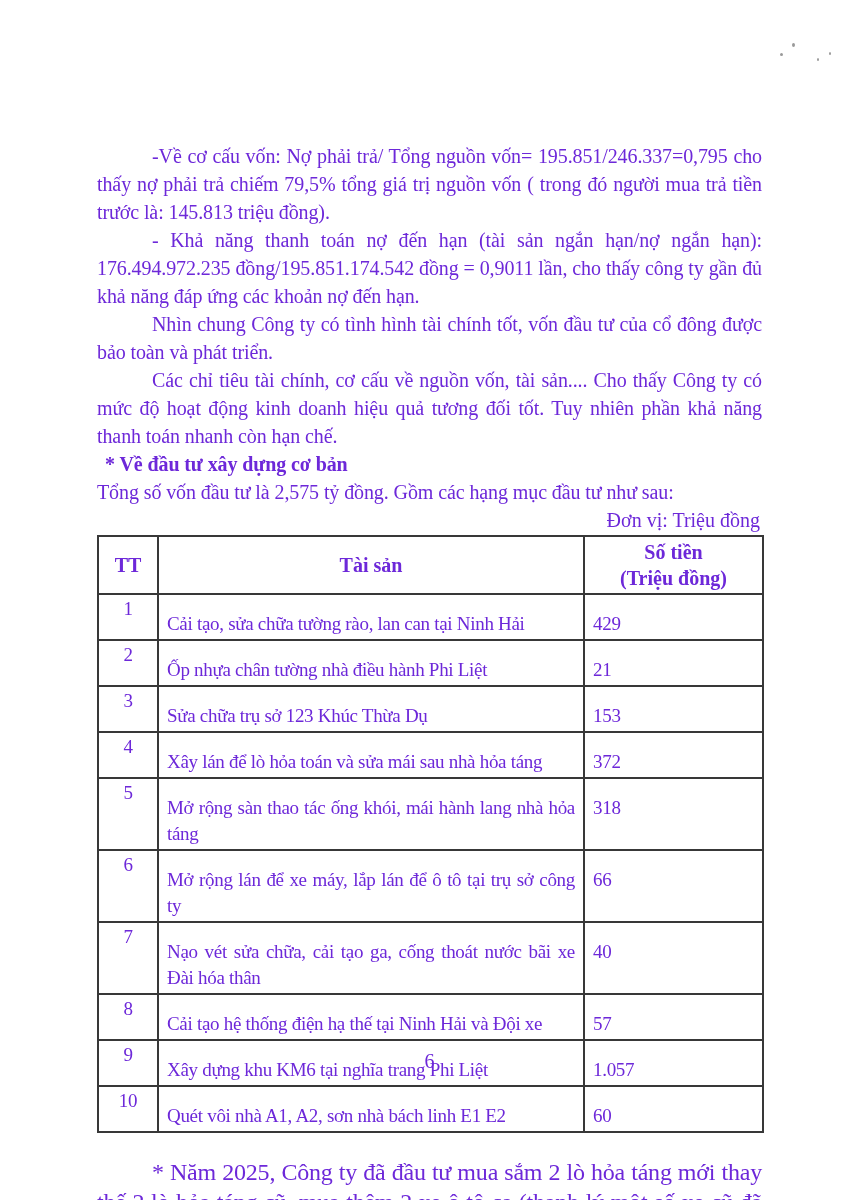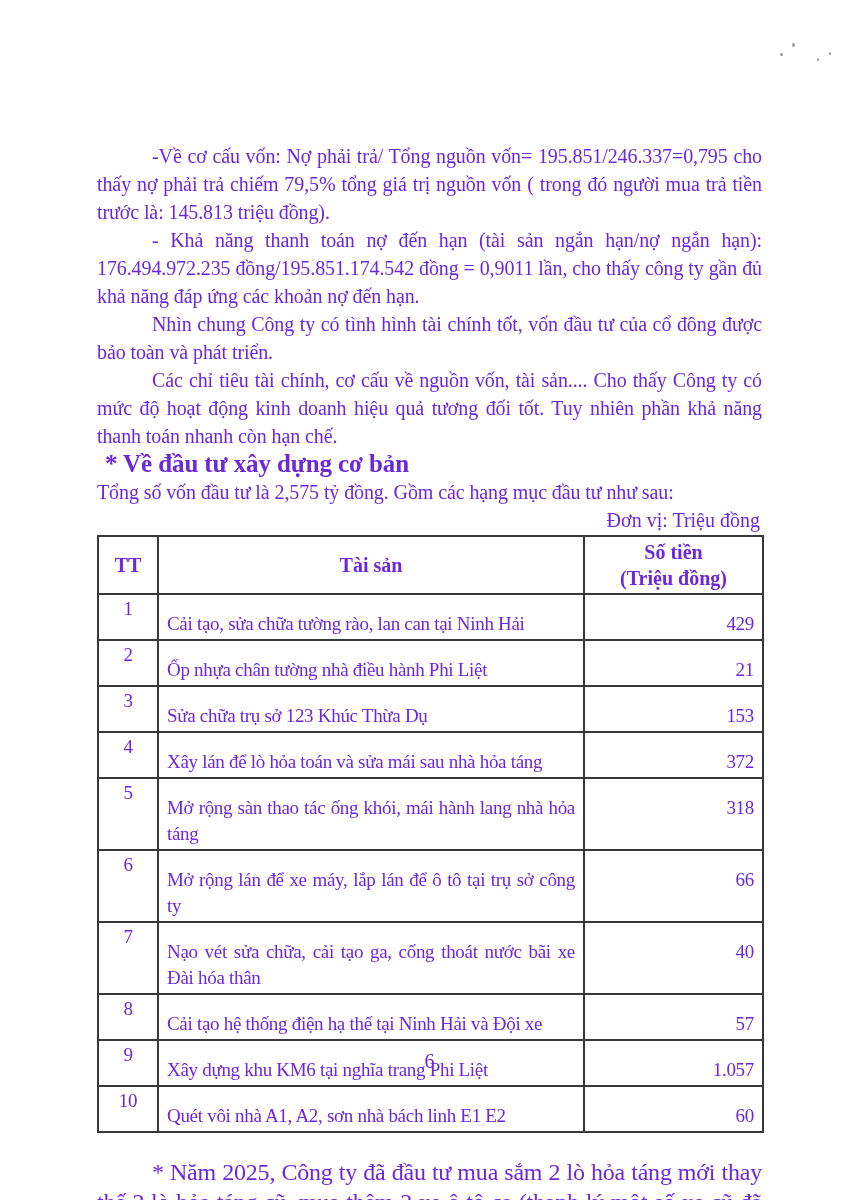--- a/index.html
+++ b/index.html
@@ -22,21 +22,21 @@
   p.body-par {
     margin: 0;
     font-size: 20px;
     line-height: 28px;
     text-align: justify;
     text-indent: 55px;
     letter-spacing: -0.1px;
   }
   p.section-heading {
     margin: 0;
-    font-size: 25px;
+    font-size: 20px;
     line-height: 28px;
     font-weight: bold;
     padding-left: 8px;
     letter-spacing: -0.1px;
   }
   p.intro-line {
     margin: 0;
     font-size: 20px;
     line-height: 28px;
     letter-spacing: -0.1px;
@@ -71,21 +71,21 @@
   .inv-table col.c-amount { width: 179px; }
   .inv-table td {
     font-size: 19px;
     line-height: 26px;
     padding: 16px 8px 2px;
     vertical-align: top;
     letter-spacing: -0.3px;
   }
   .inv-table td.tt { text-align: center; padding: 1px 2px 2px; }
   .inv-table td.asset { text-align: justify; }
-  .inv-table td.amount { text-align: right; }
+  .inv-table td.amount { text-align: left; }
   p.closing-par {
     margin: 24px 0 0 0;
     font-size: 24px;
     line-height: 30px;
     text-align: justify;
     text-indent: 55px;
     letter-spacing: -0.2px;
   }
   .page-number {
     position: absolute;

